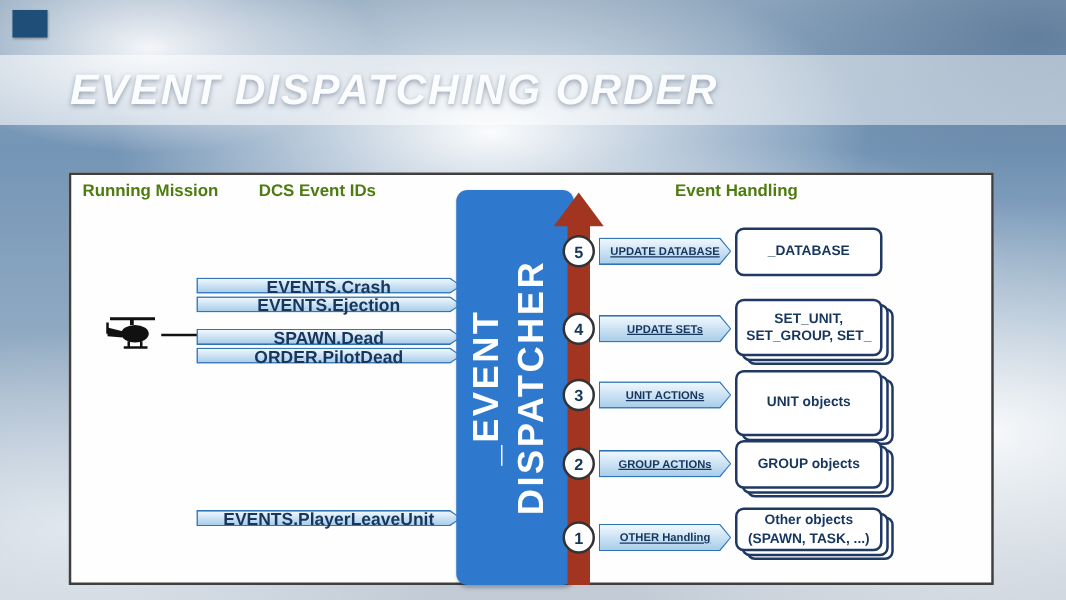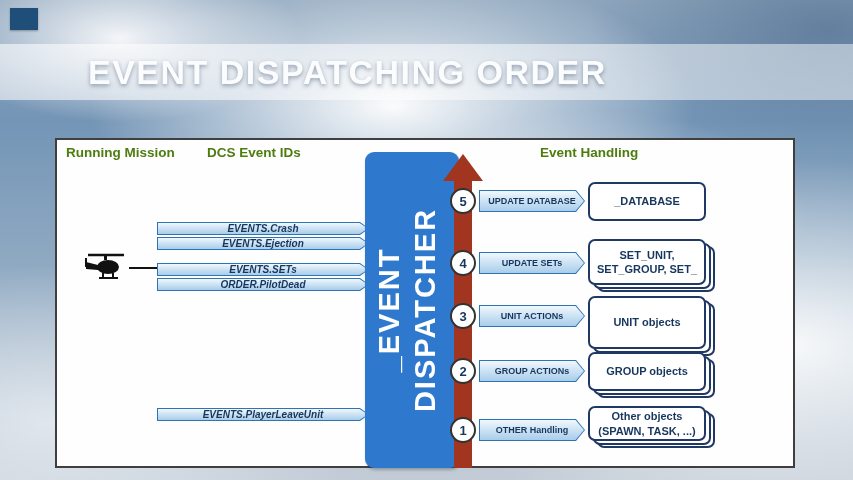--- a/index.html
+++ b/index.html
@@ -11,22 +11,22 @@
       radial-gradient(ellipse 420px 190px at 46% 22%, rgba(255,255,255,.97), transparent 72%),
       radial-gradient(ellipse 520px 250px at 92% 72%, rgba(255,255,255,.92), transparent 75%),
       radial-gradient(ellipse 420px 210px at 6% 88%, rgba(228,234,241,.9), transparent 75%),
       radial-gradient(ellipse 330px 170px at 97% 6%, rgba(74,104,138,.6), transparent 72%),
       radial-gradient(ellipse 300px 150px at 70% 45%, rgba(255,255,255,.55), transparent 70%),
       linear-gradient(180deg,#8ea6bd 0%,#7495b6 25%,#8fa9c2 55%,#aebecd 80%,#c3ccd6 100%);
   }
   .corner-block{position:absolute;left:10px;top:8px;width:28px;height:22px;background:#1f4e79;box-shadow:0 1px 2px rgba(0,0,0,.3);}
   .title-band{position:absolute;left:0;right:0;top:44px;height:56px;
     background:linear-gradient(90deg,rgba(255,255,255,.58),rgba(255,255,255,.48));}
-  .title-band h1{margin:0;padding-left:88px;line-height:56px;font-size:34px;font-weight:bold;
-    letter-spacing:1.5px;color:#fbfcfe;text-shadow:0 2px 4px rgba(70,85,110,.5);}
+  .title-band h1{margin:0;padding-left:56px;line-height:56px;font-size:34px;font-weight:bold;
+    letter-spacing:1.5px;color:#fbfcfe;text-shadow:0 2px 4px rgba(70,85,110,.5);font-style:italic;}
   .panel{position:absolute;left:55px;top:138px;width:740px;height:330px;background:#fefefe;
     border:2px solid #3f3f3f;box-sizing:border-box;}
   .hdr{position:absolute;font-size:13.5px;font-weight:bold;color:#4d7c0f;white-space:nowrap;}
   .hdr-rm{left:9px;top:5px;}
   .hdr-dcs{left:150px;top:5px;}
   .hdr-eh{left:483px;top:5px;}
   .dispatcher-box{position:absolute;left:308px;top:12px;width:94px;height:316px;background:#2e79cd;
     border-radius:9px;z-index:2;box-shadow:1px 2px 3px rgba(0,0,0,.25);}
   .dispatcher-text{position:absolute;left:350px;top:170px;width:300px;height:84px;
     transform:translate(-50%,-50%) rotate(-90deg);display:flex;flex-direction:column;
@@ -39,23 +39,23 @@
     border:2px solid #333;box-sizing:border-box;z-index:5;display:flex;align-items:center;justify-content:center;
     font-size:13px;font-weight:bold;color:#17365d;}
   .pent{position:absolute;z-index:2;}
   .pent-outer{position:absolute;inset:0;background:#2e74b5;
     clip-path:polygon(0 0, calc(100% - 9px) 0, 100% 50%, calc(100% - 9px) 100%, 0 100%);}
   .pent-inner{position:absolute;inset:1px;background:linear-gradient(180deg,#f1f8fd 0%,#c8e0f3 55%,#a9cdea 100%);
     clip-path:polygon(0 0, calc(100% - 8.5px) 0, 100% 50%, calc(100% - 8.5px) 100%, 0 100%);}
   .pent-label{position:absolute;inset:0;display:flex;align-items:center;justify-content:center;
     color:#17365d;white-space:nowrap;}
   .act-arrow{left:422px;width:106px;height:22px;}
-  .act-arrow .pent-label{font-size:9px;font-weight:bold;}
+  .act-arrow .pent-label{font-size:9px;font-weight:bold;text-decoration:underline;}
   .evt-arrow{left:100px;width:212px;height:13px;z-index:1;}
-  .evt-arrow .pent-label{font-size:10px;font-weight:bold;font-style:italic;}
+  .evt-arrow .pent-label{font-size:14px;font-weight:bold;}
   .target-box{position:absolute;left:531px;width:118px;z-index:2;}
   .tb-card{position:absolute;inset:0;background:#fff;border:2px solid #1f3864;border-radius:7px;
     display:flex;align-items:center;justify-content:center;text-align:center;
     font-weight:bold;font-size:11px;color:#17365d;padding:2px 5px;box-sizing:border-box;z-index:2;line-height:1.3;}
   .target-box.stacked::before,.target-box.stacked::after{content:"";position:absolute;inset:0;background:#fff;
     border:2px solid #1f3864;border-radius:7px;box-sizing:border-box;}
   .target-box.stacked::before{transform:translate(9px,7px);z-index:0;}
   .target-box.stacked::after{transform:translate(5px,4px);z-index:1;}
   .heli{position:absolute;left:27px;top:110px;width:46px;height:36px;z-index:2;}
   .connector{position:absolute;left:72px;top:127px;width:29px;height:2px;background:#111;z-index:1;}
@@ -95,21 +95,21 @@
       <div class="pent-label">EVENTS.Crash</div>
     </div>
     <div class="pent evt-arrow" style="top:97px">
       <div class="pent-outer"></div>
       <div class="pent-inner"></div>
       <div class="pent-label">EVENTS.Ejection</div>
     </div>
     <div class="pent evt-arrow" style="top:123px">
       <div class="pent-outer"></div>
       <div class="pent-inner"></div>
-      <div class="pent-label">EVENTS.SETs</div>
+      <div class="pent-label">SPAWN.Dead</div>
     </div>
     <div class="pent evt-arrow" style="top:138px">
       <div class="pent-outer"></div>
       <div class="pent-inner"></div>
       <div class="pent-label">ORDER.PilotDead</div>
     </div>
     <div class="pent evt-arrow" style="top:268px">
       <div class="pent-outer"></div>
       <div class="pent-inner"></div>
       <div class="pent-label">EVENTS.PlayerLeaveUnit</div>

